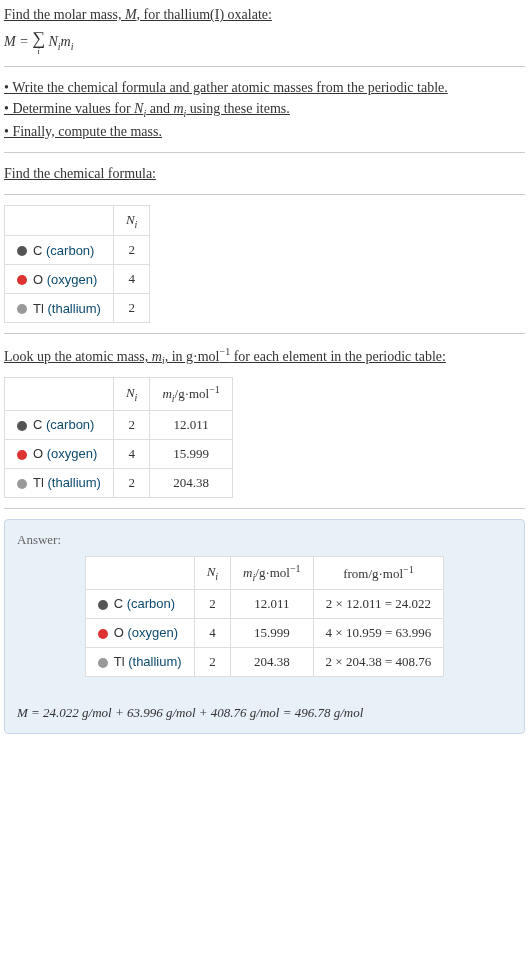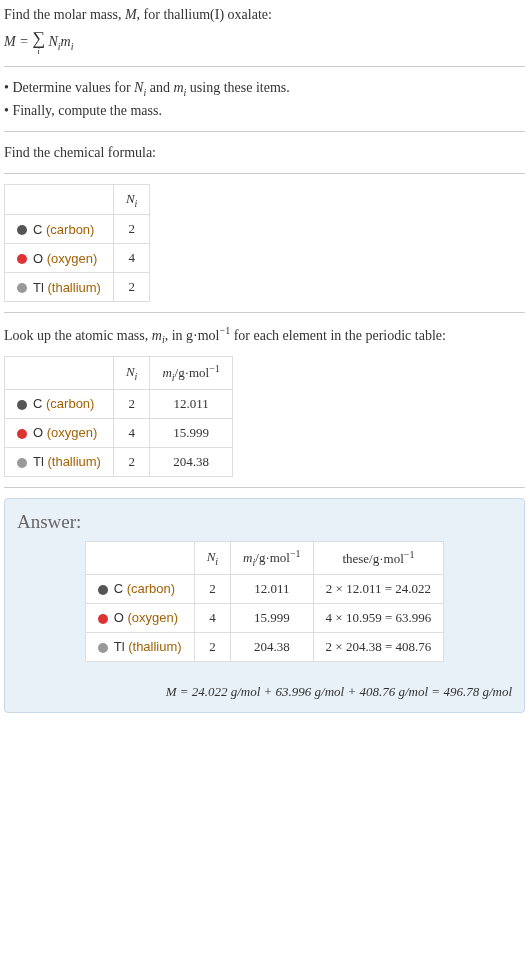--- a/index.html
+++ b/index.html
@@ -18,20 +18,21 @@
     .section {
       margin-bottom: 8px;
     }
     .divider {
       border: none;
       border-top: 1px solid #ccc;
       margin: 10px 0;
     }
     .text-line {
       line-height: 1.5;
+      text-decoration: underline;
     }
     .italic {
       font-style: italic;
     }
     .formula {
       font-family: 'Times New Roman', serif;
       font-style: italic;
       margin: 4px 0;
     }
     .sigma {
@@ -88,46 +89,46 @@
       background: #d33;
     }
     .dot-thallium {
       background: #999;
     }
     .elem-symbol {
       color: #333;
       font-weight: normal;
     }
     .elem-name {
-      color: #a16207;
+      color: #0c4a6e;
     }
     .answer-box {
       background: #e8f0f8;
       border: 1px solid #c8d8e8;
       border-radius: 4px;
       padding: 12px;
       margin-top: 8px;
     }
     .answer-label {
       color: #666;
-      font-size: 19px;
+      font-size: 13px;
       margin-bottom: 8px;
     }
     .answer-box table {
       background: #fff;
       margin: 8px auto;
     }
     .answer-box table th,
     .answer-box table td {
       background: #fff;
     }
     .final-formula {
       font-style: italic;
-      text-align: right;
-      margin-top: 22px;
+      text-align: left;
+      margin-top: 28px;
       font-size: 13px;
     }
     .sigma-container {
       display: inline-block;
       text-align: center;
       vertical-align: middle;
       line-height: 1;
     }
     .sigma-sub {
       display: block;
@@ -143,20 +144,21 @@
     <span>Find the molar mass, </span><span class="italic">M</span><span>, for thallium(I) oxalate:</span>
   </div>
   <div class="formula">
     <span>M</span><span> = </span><span class="sigma-container"><span class="sigma">∑</span><span class="sigma-sub">i</span></span> <span>N</span><span class="sub">i</span><span>m</span><span class="sub">i</span>
   </div>
 </div>
 
 <hr class="divider">
 
 <div class="section">
+  <div class="text-line">• Write the chemical formula and gather atomic masses from the periodic table.</div>
   <div class="text-line">
     <span>• Determine values for </span><span class="italic">N</span><span class="sub">i</span><span> and </span><span class="italic">m</span><span class="sub">i</span><span> using these items.</span>
   </div>
   <div class="text-line">• Finally, compute the mass.</div>
 </div>
 
 <hr class="divider">
 
 <div class="section">
   <div class="text-line">Find the chemical formula:</div>
@@ -224,21 +226,21 @@
 <div class="section">
 
   <div class="answer-box">
     <div class="answer-label">Answer:</div>
     <table>
       <tbody>
           <tr>
         <th></th>
         <th><span>N</span><span class="sub">i</span></th>
         <th><span>m</span><span class="sub">i</span><span style="font-style:normal">/g·mol</span><span class="sup" style="font-style:normal">−1</span></th>
-        <th><span style="font-style:normal">these/g·mol</span><span class="sup" style="font-style:normal">−1</span></th>
+        <th><span style="font-style:normal">from/g·mol</span><span class="sup" style="font-style:normal">−1</span></th>
       </tr>
       <tr>
         <td class="element-cell"><span class="dot dot-carbon"></span><span class="elem-symbol">C</span> <span class="elem-name">(carbon)</span></td>
         <td>2</td>
         <td>12.011</td>
         <td>2 × 12.011 = 24.022</td>
       </tr>
       <tr>
         <td class="element-cell"><span class="dot dot-oxygen"></span><span class="elem-symbol">O</span> <span class="elem-name">(oxygen)</span></td>
         <td>4</td>

